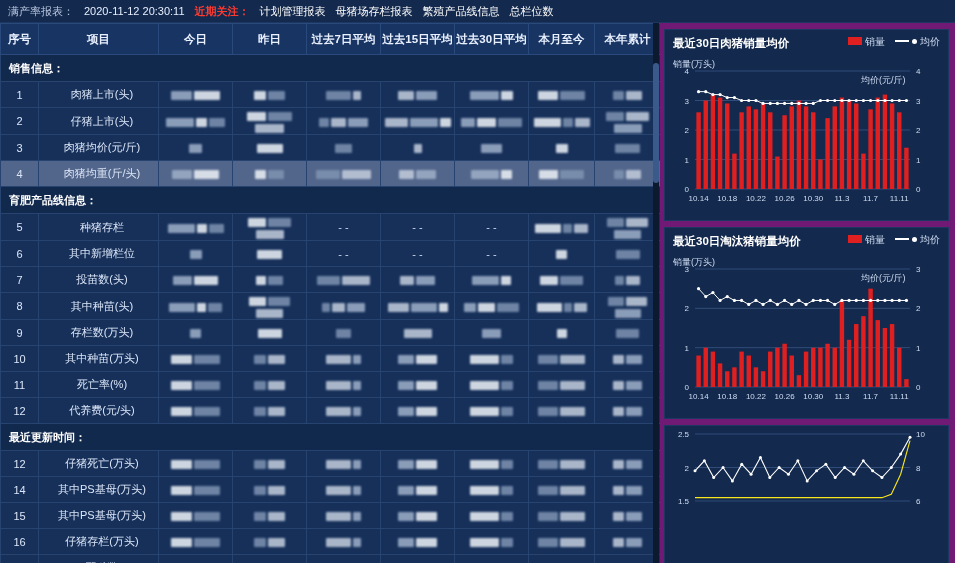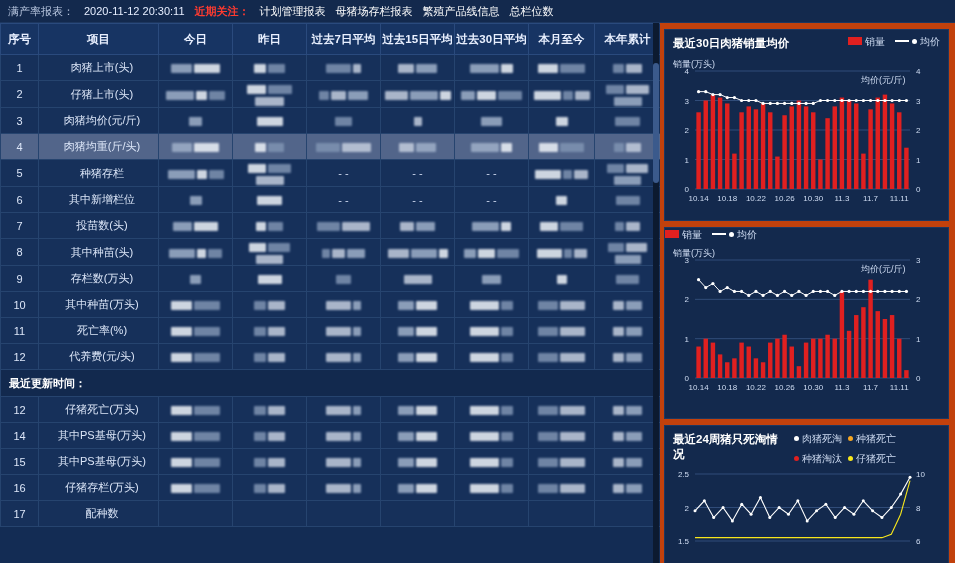--- a/index.html
+++ b/index.html
@@ -17,21 +17,21 @@
     padding:0 8px;background:#13294d;border-bottom:1px solid #1d3760;
     font-size:11px;white-space:nowrap;
   }
   .topbar .muted{color:#b9c7e0;}
   .topbar .time{color:#e6eeff;}
   .topbar .warn{color:#ff3b30;font-weight:bold;}
   .topbar .lnk{color:#ffffff;}
   
   .body-wrap{display:flex;height:541px;}
   .left{width:660px;height:541px;background:#132c54;overflow:hidden;position:relative;}
-  .right{width:295px;height:541px;background:#c2410c;padding:0;position:relative;}
+  .right{width:295px;height:541px;background:#701a75;padding:0;position:relative;}
   
   table.grid{border-collapse:collapse;width:660px;table-layout:fixed;}
   table.grid th{
     background:#173463;color:#e9f0ff;font-weight:bold;font-size:11.5px;
     height:28px;border:1px solid #2a4a7d;
   }
   table.grid td{
     border:1px solid #26446f;height:23px;background:#16305a;
     text-align:center;font-size:11px;color:#dce6f8;
   }
@@ -101,20 +101,23 @@
             <th>今日</th>
             <th>昨日</th>
             <th>过去7日平均</th>
             <th>过去15日平均</th>
             <th>过去30日平均</th>
             <th>本月至今</th>
             <th>本年累计</th>
           </tr>
         </thead>
         <tbody>
+            <tr class="section">
+              <td colspan="9">销售信息：</td>
+            </tr>
             <tr>
               <td class="idx">1</td>
               <td class="item">肉猪上市(头)</td>
               <td><span class="blk d" style="width:21px"></span><span class="blk l" style="width:26px"></span></td>
               <td><span class="blk l" style="width:12px"></span><span class="blk s" style="width:17px"></span></td>
               <td><span class="blk s" style="width:25px"></span><span class="blk " style="width:8px"></span></td>
               <td><span class="blk " style="width:16px"></span><span class="blk d" style="width:21px"></span></td>
               <td><span class="blk d" style="width:29px"></span><span class="blk l" style="width:12px"></span></td>
               <td><span class="blk l" style="width:20px"></span><span class="blk s" style="width:25px"></span></td>
               <td><span class="blk s" style="width:11px"></span><span class="blk " style="width:16px"></span></td>
@@ -144,20 +147,23 @@
             <tr class="hl">
               <td class="idx">4</td>
               <td class="item">肉猪均重(斤/头)</td>
               <td><span class="blk d" style="width:20px"></span><span class="blk l" style="width:25px"></span></td>
               <td><span class="blk l" style="width:11px"></span><span class="blk s" style="width:16px"></span></td>
               <td><span class="blk s" style="width:24px"></span><span class="blk " style="width:29px"></span></td>
               <td><span class="blk " style="width:15px"></span><span class="blk d" style="width:20px"></span></td>
               <td><span class="blk d" style="width:28px"></span><span class="blk l" style="width:11px"></span></td>
               <td><span class="blk l" style="width:19px"></span><span class="blk s" style="width:24px"></span></td>
               <td><span class="blk s" style="width:10px"></span><span class="blk " style="width:15px"></span></td>
+            </tr>
+            <tr class="section">
+              <td colspan="9">育肥产品线信息：</td>
             </tr>
             <tr>
               <td class="idx">5</td>
               <td class="item">种猪存栏</td>
               <td><span class="blk d" style="width:27px"></span><span class="blk l" style="width:10px"></span><span class="blk s" style="width:15px"></span></td>
               <td><span class="blk l" style="width:18px"></span><span class="blk s" style="width:23px"></span><span class="blk " style="width:28px"></span></td>
               <td><span class="dash">- -</span></td>
               <td><span class="dash">- -</span></td>
               <td><span class="dash">- -</span></td>
               <td><span class="blk l" style="width:26px"></span><span class="blk s" style="width:9px"></span><span class="blk " style="width:14px"></span></td>
@@ -404,20 +410,21 @@
                 <text x="176.91666666666669" y="148" text-anchor="middle" fill="#cfdcf2" font-size="8">11.3</text>
                 <text x="205.58333333333334" y="148" text-anchor="middle" fill="#cfdcf2" font-size="8">11.7</text>
                 <text x="234.25" y="148" text-anchor="middle" fill="#cfdcf2" font-size="8">11.11</text>
               </g>
           </svg>
         </div>
       </div>
 
       <div class="panel" style="height:190px">
         <div class="ptop">
+          <div class="ptitle">最近30日淘汰猪销量均价</div>
           <div class="legend">
             <span><span class="lg-box"></span><span>销量</span></span>
             <span><span class="lg-line"></span><span class="lg-dot"></span><span>均价</span></span>
           </div>
         </div>
         <div>
           <svg width="283" height="158" viewBox="0 0 283 158">
             <text x="8" y="14" class="axis-lab">销量(万头)</text>
             <text x="196" y="30" class="axis-lab">均价(元/斤)</text>
             <g id="c2">
@@ -501,29 +508,20 @@
                 <text x="148.25" y="148" text-anchor="middle" fill="#cfdcf2" font-size="8">10.30</text>
                 <text x="176.91666666666669" y="148" text-anchor="middle" fill="#cfdcf2" font-size="8">11.3</text>
                 <text x="205.58333333333334" y="148" text-anchor="middle" fill="#cfdcf2" font-size="8">11.7</text>
                 <text x="234.25" y="148" text-anchor="middle" fill="#cfdcf2" font-size="8">11.11</text>
               </g>
           </svg>
         </div>
       </div>
 
       <div class="panel" style="height:145px">
-        <div class="ptop" style="align-items:flex-start">
-          <div class="ptitle">最近24周猪只死淘情况</div>
-          <div class="legend" style="flex-wrap:wrap;width:150px;padding-top:6px;gap:6px">
-            <span><span class="lg-dot" style="background:#ffffff"></span><span>肉猪死淘</span></span>
-            <span><span class="lg-dot" style="background:#f5a623"></span><span>种猪死亡</span></span>
-            <span><span class="lg-dot" style="background:#e02020"></span><span>种猪淘汰</span></span>
-            <span><span class="lg-dot" style="background:#f8e71c"></span><span>仔猪死亡</span></span>
-          </div>
-        </div>
         <div>
           <svg width="283" height="95" viewBox="0 0 283 95">
             <g id="c3">
                 <line x1="30" x2="245" y1="8" y2="8" stroke="#3d5c8c" stroke-width="0.7"></line>
                 <text x="24" y="11" text-anchor="end" fill="#cfdcf2" font-size="8">2.5</text>
                 <text x="251" y="11" fill="#cfdcf2" font-size="8">10</text>
                 <line x1="30" x2="245" y1="41.5" y2="41.5" stroke="#3d5c8c" stroke-width="0.7"></line>
                 <text x="24" y="44.5" text-anchor="end" fill="#cfdcf2" font-size="8">2</text>
                 <text x="251" y="44.5" fill="#cfdcf2" font-size="8">8</text>
                 <line x1="30" x2="245" y1="75" y2="75" stroke="#3d5c8c" stroke-width="0.7"></line>

